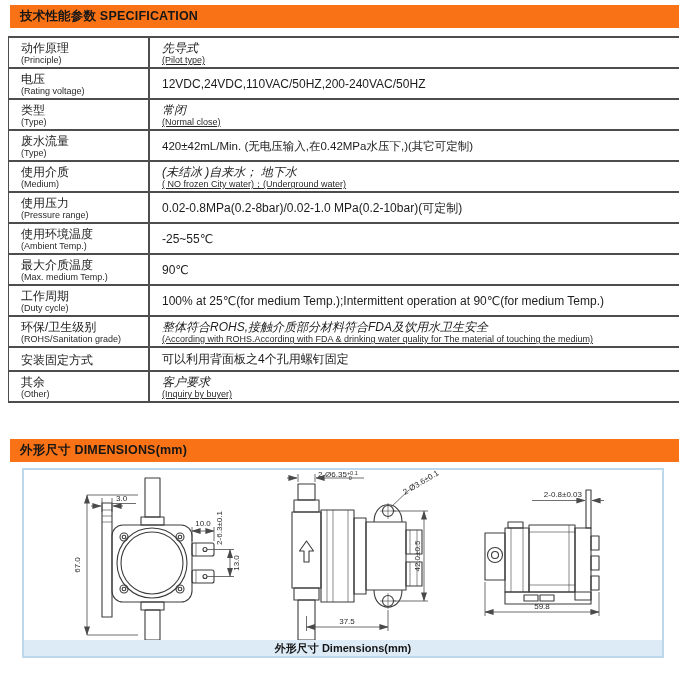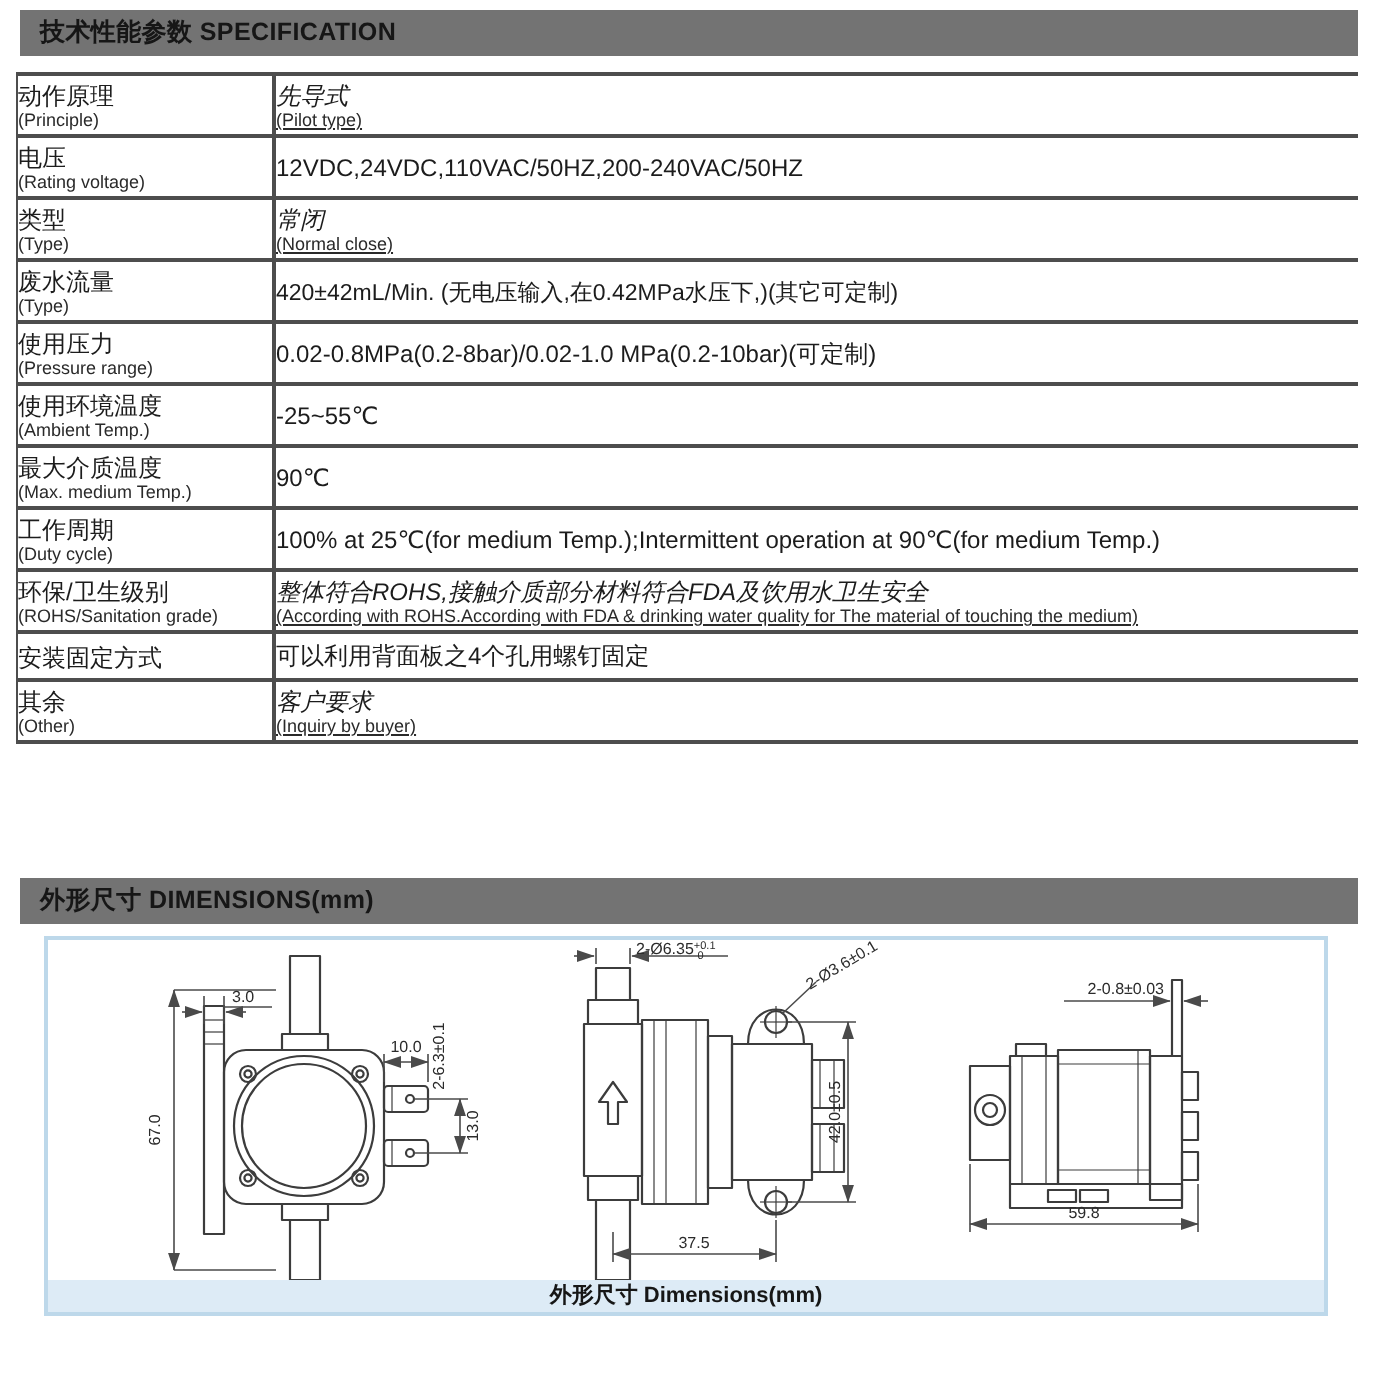--- a/index.html
+++ b/index.html
@@ -2,35 +2,35 @@
 <html><head>
 <meta charset="utf-8">
 <style>
   html,body{margin:0;padding:0;background:#fff;}
   body{
     width:688px;height:700px;position:relative;overflow:hidden;
     font-family:"Liberation Sans","DejaVu Sans",sans-serif;color:#1c1c1c;
     -webkit-font-smoothing:antialiased;
   }
   .hdr{
-    position:absolute;left:10px;width:669px;height:23px;background:#737373;
+    position:absolute;left:10px;width:669px;height:23px;background:#f97316;
     font-size:12.5px;font-weight:bold;line-height:23px;padding-left:10px;
     box-sizing:border-box;color:#161616;letter-spacing:0.2px;
   }
   #hdr-spec{top:5px;}
   #hdr-dim{top:439px;}
   
   #spec-wrap{position:absolute;left:8px;top:36px;width:671px;}
   table.spec{
     width:100%;border-collapse:collapse;table-layout:fixed;
     border-top:2px solid #4d4d4d;border-left:1px solid #4d4d4d;
   }
   table.spec td{
     border-bottom:2px solid #4d4d4d;vertical-align:middle;
-    padding:3px 4px 2px 0;overflow:hidden;white-space:nowrap;
+    padding:3px 4px 2px 12px;overflow:hidden;white-space:nowrap;
   }
   td.c1{width:123px;border-right:2px solid #4d4d4d;}
   td.c2{padding-left:10px;font-size:12px;}
   .cn{font-size:12px;line-height:14px;}
   .en{font-size:9px;line-height:10px;color:#2a2a2a;}
   .vcn{font-size:12px;line-height:14px;font-style:italic;}
   .ven{font-size:9px;line-height:10px;color:#2a2a2a;text-decoration:underline;}
   td.c2.mono, .mono .vcn{font-family:Liberation Sans, sans-serif;font-size:11.5px;}
   
   #draw-box{
@@ -83,20 +83,30 @@
             <div class="vcn">常闭</div>
             <div class="ven">(Normal close)</div>
           </td>
         </tr>
         <tr>
           <td class="c1">
             <div class="cn">废水流量</div>
             <div class="en">(Type)</div>
           </td>
           <td class="c2 mono">420±42mL/Min. (无电压输入,在0.42MPa水压下,)(其它可定制)</td>
+        </tr>
+        <tr>
+          <td class="c1">
+            <div class="cn">使用介质</div>
+            <div class="en">(Medium)</div>
+          </td>
+          <td class="c2">
+            <div class="vcn">(未结冰 )自来水； 地下水</div>
+            <div class="ven">( NO frozen City water)；(Underground water)</div>
+          </td>
         </tr>
         <tr>
           <td class="c1">
             <div class="cn">使用压力</div>
             <div class="en">(Pressure range)</div>
           </td>
           <td class="c2">0.02-0.8MPa(0.2-8bar)/0.02-1.0 MPa(0.2-10bar)(可定制)</td>
         </tr>
         <tr>
           <td class="c1">

